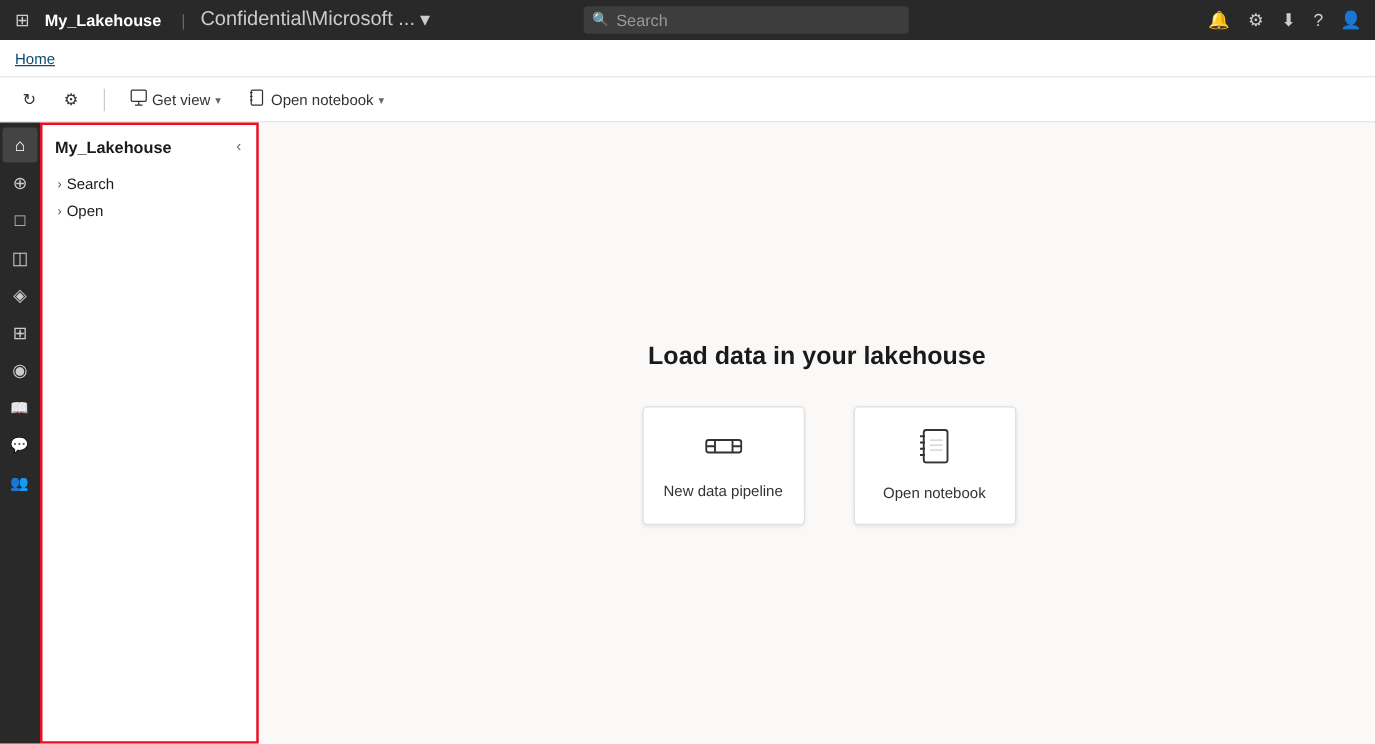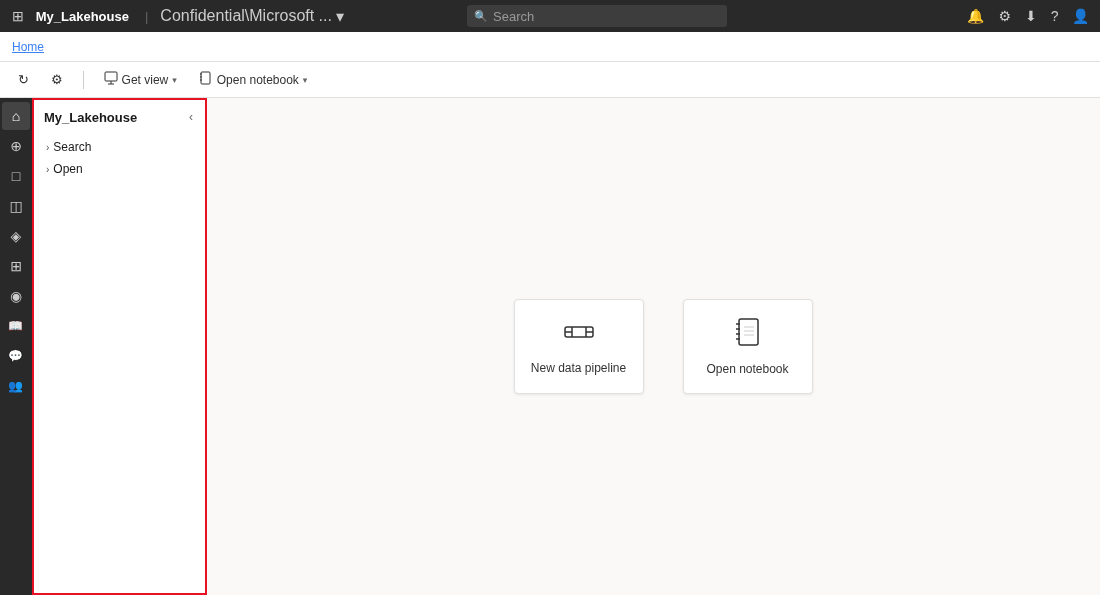--- a/index.html
+++ b/index.html
@@ -81,21 +81,21 @@
       height: 30px;
       background: #fff;
       border-bottom: 1px solid #e0e0e0;
       display: flex;
       align-items: center;
       padding: 0 8px;
       gap: 6px;
     }
     .home-label {
       font-size: 12px;
-      color: #3b82f6;
+      color: #0c4a6e;
       cursor: pointer;
       padding: 2px 4px;
       text-decoration: underline;
     }
 
     
     .sub-toolbar {
       height: 36px;
       background: #fff;
       border-bottom: 1px solid #e0e0e0;
@@ -335,20 +335,21 @@
         <span>Search</span>
       </div>
       <div class="tree-item">
         <span class="tree-chevron">›</span>
         <span>Open</span>
       </div>
     </div>
   </div>
 
   <div class="main-content">
+    <div class="load-title">Load data in your lakehouse</div>
     <div class="card-row">
 
       <div class="card">
         <span class="card-icon">
           <svg width="30" height="26" viewBox="0 0 30 26" fill="none" xmlns="http://www.w3.org/2000/svg">
             <rect x="1" y="8" width="28" height="10" rx="2" stroke="#333" stroke-width="1.5" fill="none"></rect>
             <line x1="8" y1="8" x2="8" y2="18" stroke="#333" stroke-width="1.5"></line>
             <line x1="22" y1="8" x2="22" y2="18" stroke="#333" stroke-width="1.5"></line>
             <line x1="1" y1="13" x2="8" y2="13" stroke="#333" stroke-width="1.5"></line>
             <line x1="22" y1="13" x2="29" y2="13" stroke="#333" stroke-width="1.5"></line>

